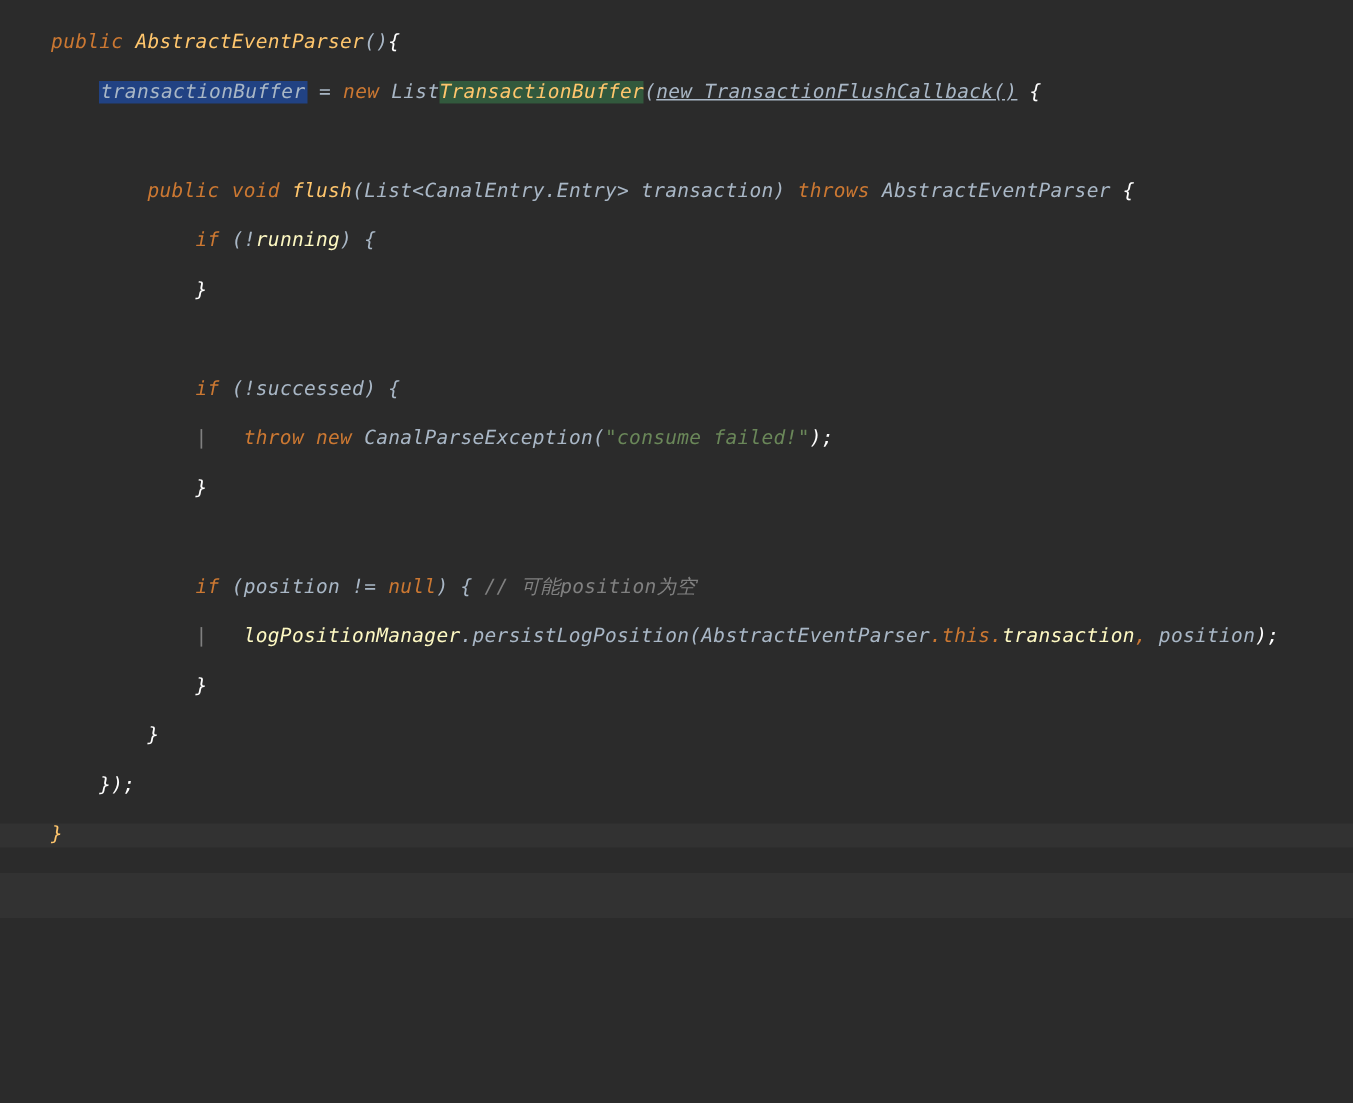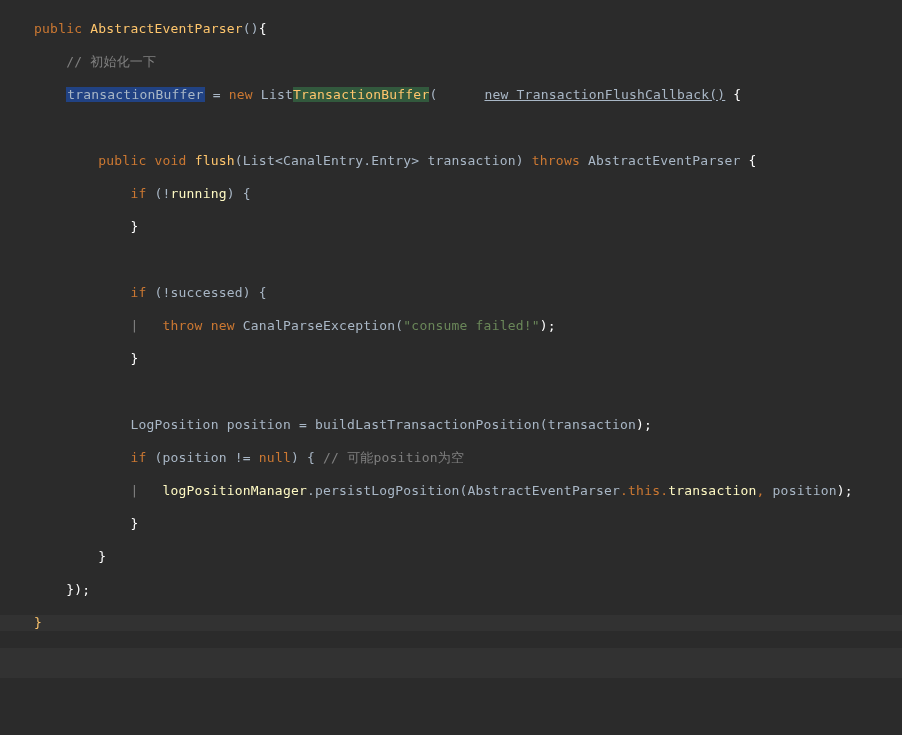--- a/index.html
+++ b/index.html
@@ -1,48 +1,46 @@
 <!DOCTYPE html>
 <html><head>
   <meta charset="utf-8">
   <style>
     * { margin:0; padding:0; box-sizing:border-box; }
     body { background:#2b2b2b; font-family:'Consolas','Monaco',monospace; font-size:13px; line-height:1.28; color:#a9b7c6; overflow:hidden; letter-spacing:0.2px; }
-    .editor { width:902px; height:735px; background:#2b2b2b; padding:4px 0 0 18px; white-space:pre; }
+    .editor { width:902px; height:735px; background:#2b2b2b; padding:4px 0 0 18px; white-space:pre;font-style:italic; }
     .line { height:16.4px; }
     .gap { background:#323232; height:30px; margin-left:-18px; }
     .kw-orange { color:#cc7832; }
     .method { color:#ffc66d; }
     .comment { color:#808080; }
     .string { color:#6a8759; }
     .white { color:#ffffff; }
     .field { color:#fef9c3; }
     .highlight-box { background:#214283; padding:0 1px; }
     .highlight-yellow { background:#32593d; color:#ffc66d; }
     .underline-wave { text-decoration:underline wavy #808080; text-decoration-thickness:1px; }
-    .underline { text-decoration:underline;margin-left:47px; }
+    .underline { text-decoration:underline; }
     .caret-line { background:#323232; margin-left:-18px; padding-left:18px; }
   </style>
 </head>
 <body>
 
 <div class="editor">
 <div class="line">  <span class="kw-orange">public</span> <span class="method">AbstractEventParser</span><span>()</span><span class="white">{</span></div>
-<div class="line">      <span class="comment">// 初始化一下</span></div>
 <div class="line">      <span class="highlight-box">transactionBuffer</span><span> = </span><span class="kw-orange">new</span><span> </span><span>List</span><span class="highlight-yellow">TransactionBuffer</span><span>(</span><span class="underline">new TransactionFlushCallback()</span><span> </span><span class="white">{</span></div>
 <div class="line"></div>
 <div class="line">          <span class="kw-orange">public</span> <span class="kw-orange">void</span> <span class="method">flush</span><span>(</span><span>List&lt;CanalEntry.Entry&gt;</span><span> </span><span>transaction</span><span>) </span><span class="kw-orange">throws</span><span> </span><span>AbstractEventParser</span><span class="white"> {</span></div>
 <div class="line">              <span class="kw-orange">if</span><span> (!</span><span class="field">running</span><span>) {</span></div>
 <div class="line">              <span class="white">}</span></div>
 <div class="line"></div>
 <div class="line">              <span class="kw-orange">if</span><span> (!</span><span>successed</span><span>) {</span></div>
 <div class="line">              <span class="comment">|</span>   <span class="kw-orange">throw</span><span> </span><span class="kw-orange">new</span><span> </span><span>CanalParseException</span><span>(</span><span class="string">"consume failed!"</span><span class="white">);</span></div>
 <div class="line">              <span class="white">}</span></div>
 <div class="line"></div>
-<div class="line">              <span>LogPosition</span><span> </span><span>position</span><span> = </span><span>buildLastTransactionPosition</span><span>(</span><span>transaction</span><span class="white">);</span></div>
 <div class="line">              <span class="kw-orange">if</span><span> (</span><span>position</span><span> != </span><span class="kw-orange">null</span><span>) { </span><span class="comment">// 可能position为空</span></div>
 <div class="line">              <span class="comment">|</span>   <span class="field">logPositionManager</span><span>.</span><span>persistLogPosition</span><span>(</span><span>AbstractEventParser</span><span class="kw-orange">.this.</span><span class="field">transaction</span><span class="kw-orange">, </span><span>position</span><span class="white">);</span></div>
 <div class="line">              <span class="white">}</span></div>
 <div class="line">          <span class="white">}</span></div>
 <div class="line">      <span class="white">});</span></div>
 <div class="line caret-line">  <span class="method">}</span></div>
 <div class="gap"></div>
 
 
 

